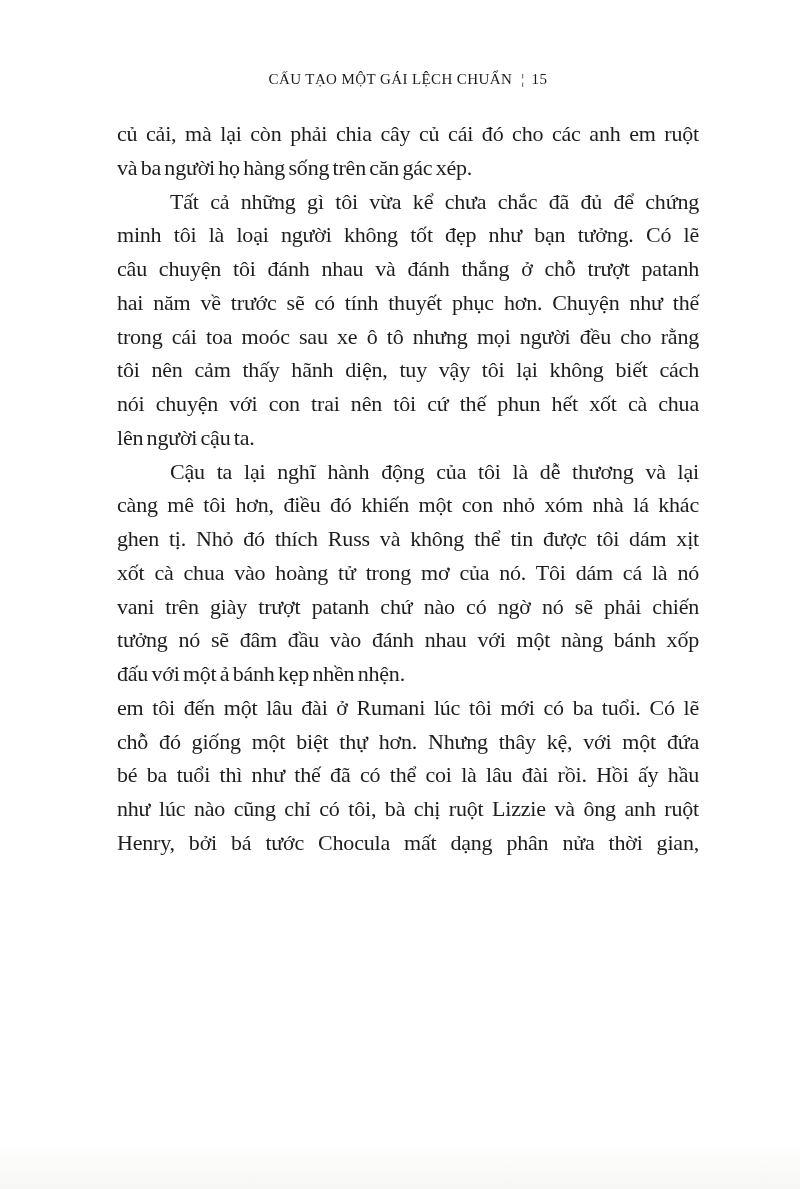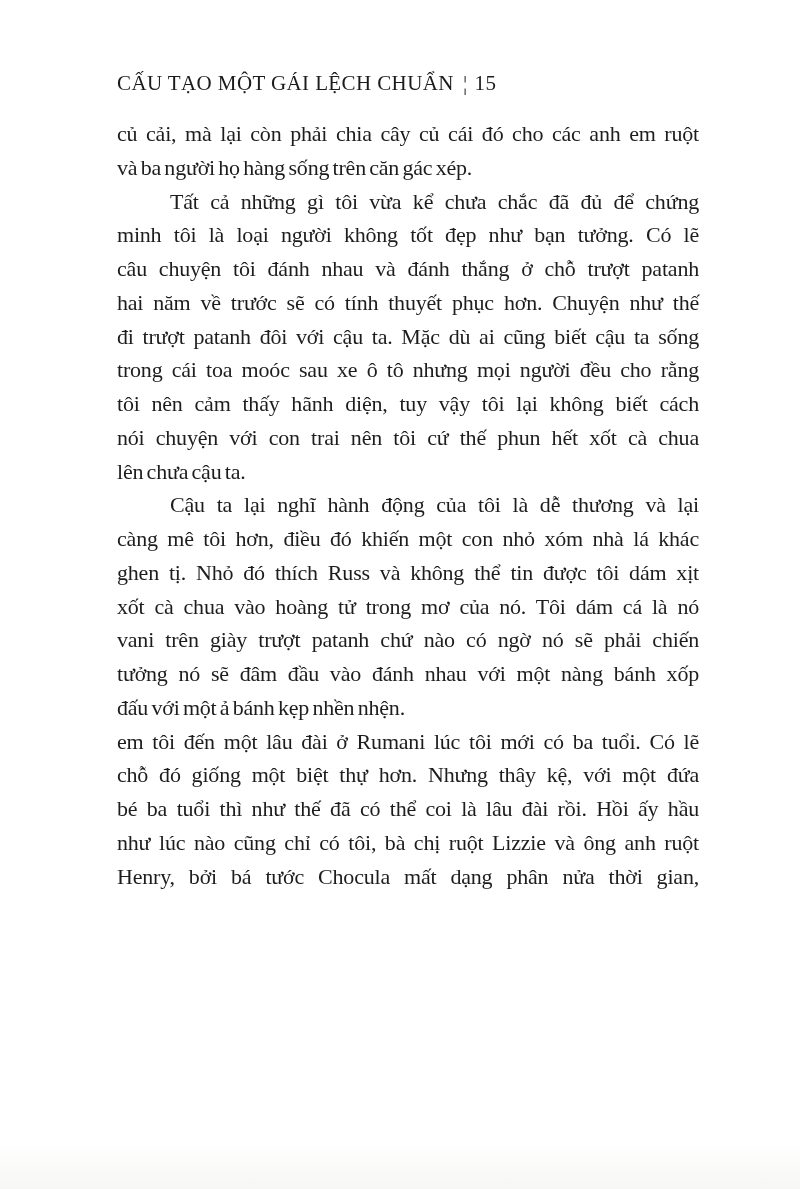--- a/index.html
+++ b/index.html
@@ -13,22 +13,22 @@
     height: 1189px;
     background: #ffffff;
     overflow: hidden;
     font-family: "Liberation Serif", serif;
   }
   .running-header {
     position: absolute;
     left: 117px;
     top: 71px;
     width: 582px;
-    text-align: left;
-    font-size: 21px;
+    text-align: center;
+    font-size: 15px;
     letter-spacing: 0.4px;
     color: #1b1b1b;
     white-space: nowrap;
   }
   .running-header .sep {
     display: inline-block;
     margin: 0 7px 0 9px;
     color: #2a2a2a;
   }
   .body-text {
@@ -72,25 +72,24 @@
   <div class="body-text" id="body-text">
       <div class="paragraph">
         <div class="line jl">củ cải, mà lại còn phải chia cây củ cái đó cho các anh em ruột</div>
         <div class="line">và ba người họ hàng sống trên căn gác xép.</div>
       </div>
       <div class="paragraph">
         <div class="line jl ind">Tất cả những gì tôi vừa kể chưa chắc đã đủ để chứng</div>
         <div class="line jl">minh tôi là loại người không tốt đẹp như bạn tưởng. Có lẽ</div>
         <div class="line jl">câu chuyện tôi đánh nhau và đánh thắng ở chỗ trượt patanh</div>
         <div class="line jl">hai năm về trước sẽ có tính thuyết phục hơn. Chuyện như thế</div>
-        <div class="line jl">đi trượt patanh đôi với cậu ta. Mặc dù ai cũng biết cậu ta sống</div>
         <div class="line jl">trong cái toa moóc sau xe ô tô nhưng mọi người đều cho rằng</div>
         <div class="line jl">tôi nên cảm thấy hãnh diện, tuy vậy tôi lại không biết cách</div>
         <div class="line jl">nói chuyện với con trai nên tôi cứ thế phun hết xốt cà chua</div>
-        <div class="line">lên chưa cậu ta.</div>
+        <div class="line">lên người cậu ta.</div>
       </div>
       <div class="paragraph">
         <div class="line jl ind">Cậu ta lại nghĩ hành động của tôi là dễ thương và lại</div>
         <div class="line jl">càng mê tôi hơn, điều đó khiến một con nhỏ xóm nhà lá khác</div>
         <div class="line jl">ghen tị. Nhỏ đó thích Russ và không thể tin được tôi dám xịt</div>
         <div class="line jl">xốt cà chua vào hoàng tử trong mơ của nó. Tôi dám cá là nó</div>
         <div class="line jl">vani trên giày trượt patanh chứ nào có ngờ nó sẽ phải chiến</div>
         <div class="line jl">tưởng nó sẽ đâm đầu vào đánh nhau với một nàng bánh xốp</div>
         <div class="line">đấu với một ả bánh kẹp nhền nhện.</div>
       </div>

